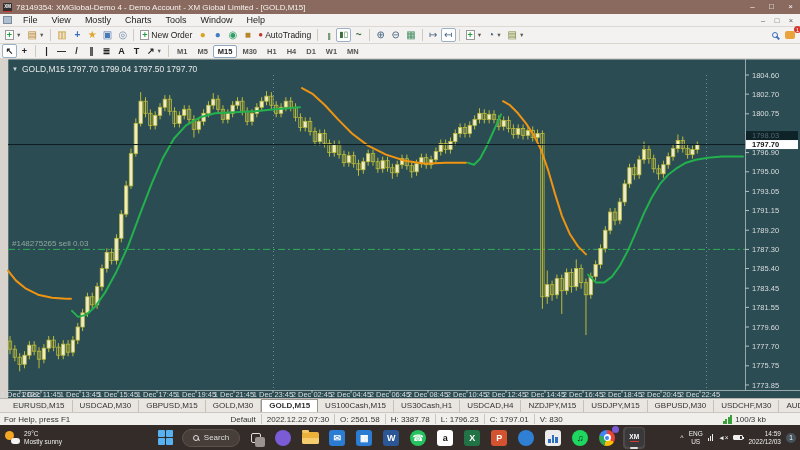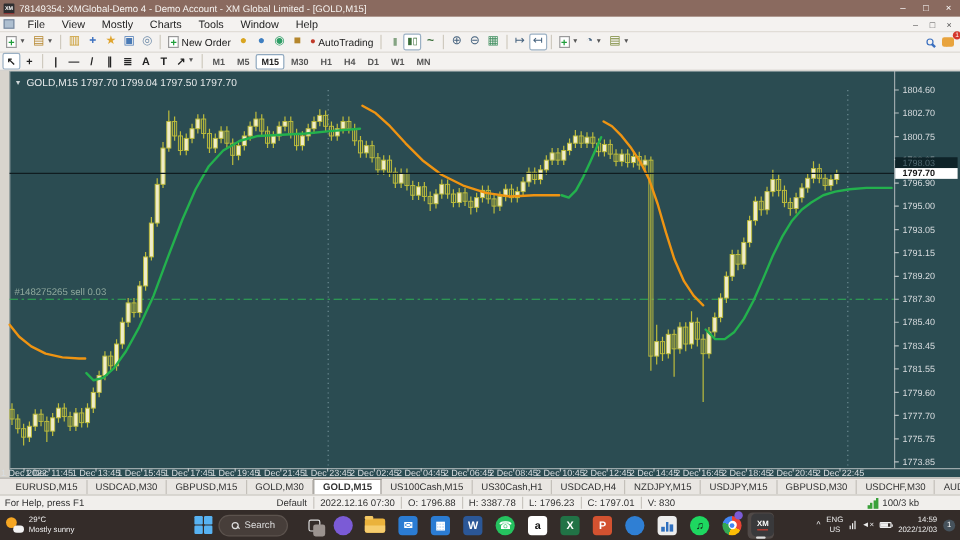--- a/index.html
+++ b/index.html
@@ -49,21 +49,21 @@
   .conn{display:flex;align-items:flex-end;gap:.5px;margin-right:3px;}
   .conn i{width:2px;background:#3aa13a;display:inline-block;}
   
   .taskbar{height:25px;background:#342c29;position:relative;display:flex;align-items:center;flex:0 0 auto;}
   .weather{position:absolute;left:5px;display:flex;gap:4px;align-items:center;color:#eee;}
   .wicon{width:15px;height:13px;position:relative;}
   .wicon .sun{position:absolute;left:0;top:0;width:9px;height:9px;border-radius:50%;background:#f5a623;}
   .wicon .cloud{position:absolute;right:0;bottom:0;width:9px;height:6px;border-radius:4px;background:#f3f3f3;}
   .wtxt{font-size:6.5px;line-height:1.2;}
   .centerapps{margin:0 auto;display:flex;align-items:center;gap:5px;}
-  .appcell{width:22px;height:22px;display:flex;align-items:center;justify-content:flex-end;border-radius:4px;position:relative;}
+  .appcell{width:22px;height:22px;display:flex;align-items:center;justify-content:center;border-radius:4px;position:relative;}
   .appcell.activecell{background:rgba(255,255,255,.14);}
   .indic{position:absolute;bottom:0;left:50%;transform:translateX(-50%);width:8px;height:2px;background:#ddd;border-radius:1px;}
   .tile{width:16px;height:16px;border-radius:3px;display:flex;align-items:center;justify-content:center;font-size:9px;font-weight:bold;color:#fff;}
   .circleic{width:16px;height:16px;border-radius:50%;display:flex;align-items:center;justify-content:center;font-size:9px;color:#fff;}
   .startic{display:grid;grid-template-columns:7px 7px;grid-template-rows:7px 7px;gap:1px;}
   .startic i{background:#57b2f2;border-radius:1px;}
   .searchpill{height:18px;border-radius:9px;background:#473e3a;border:1px solid #5c534e;display:flex;align-items:center;gap:5px;padding:0 10px;color:#ddd;font-size:8px;}
   .magw{width:6px;height:6px;border:1.3px solid #ddd;border-radius:50%;position:relative;display:inline-block;}
   .magw::after{content:"";position:absolute;width:3px;height:1.3px;background:#ddd;transform:rotate(45deg);right:-2px;bottom:-1px;}
   .tview{width:10px;height:10px;border:1.5px solid #ddd;border-radius:2px;position:relative;}
@@ -674,23 +674,23 @@
       <span class="tab">GBPUSD,M30</span>
       <span class="tab">USDCHF,M30</span>
       <span class="tab">AUDUSD,M30</span>
     </div>
 
   <div class="statusbar">
     <span>For Help, press F1</span>
     <span class="sgap"></span>
     <span>Default</span>
     <span class="sdiv"></span>
-    <span>2022.12.16 07:30</span>
+    <span>2022.12.22 07:30</span>
     <span class="sdiv"></span>
-    <span>O: 1796.88</span>
+    <span>O: 2561.58</span>
     <span class="sdiv"></span>
     <span>H: 3387.78</span>
     <span class="sdiv"></span>
     <span>L: 1796.23</span>
     <span class="sdiv"></span>
     <span>C: 1797.01</span>
     <span class="sdiv"></span>
     <span>V: 830</span>
     <span class="sgap"></span>
     <span class="conn">

